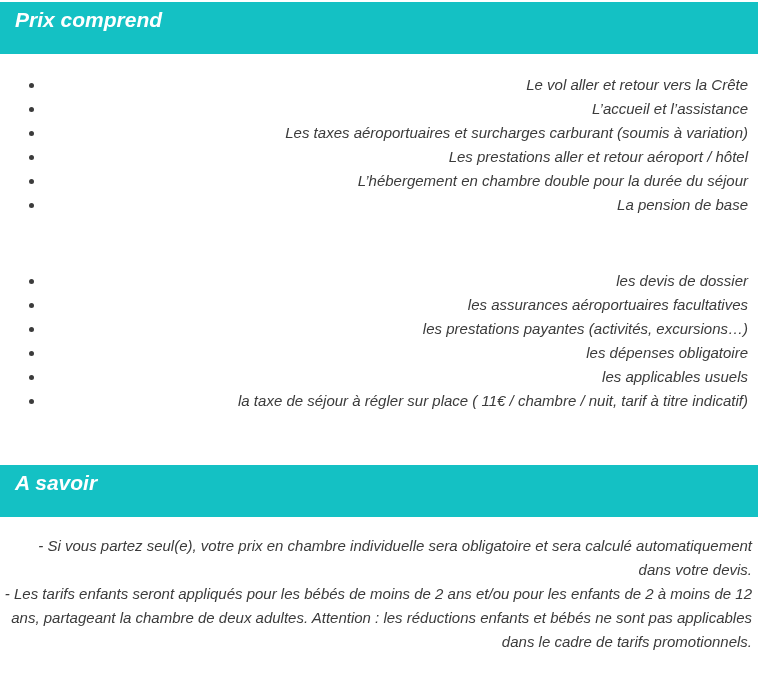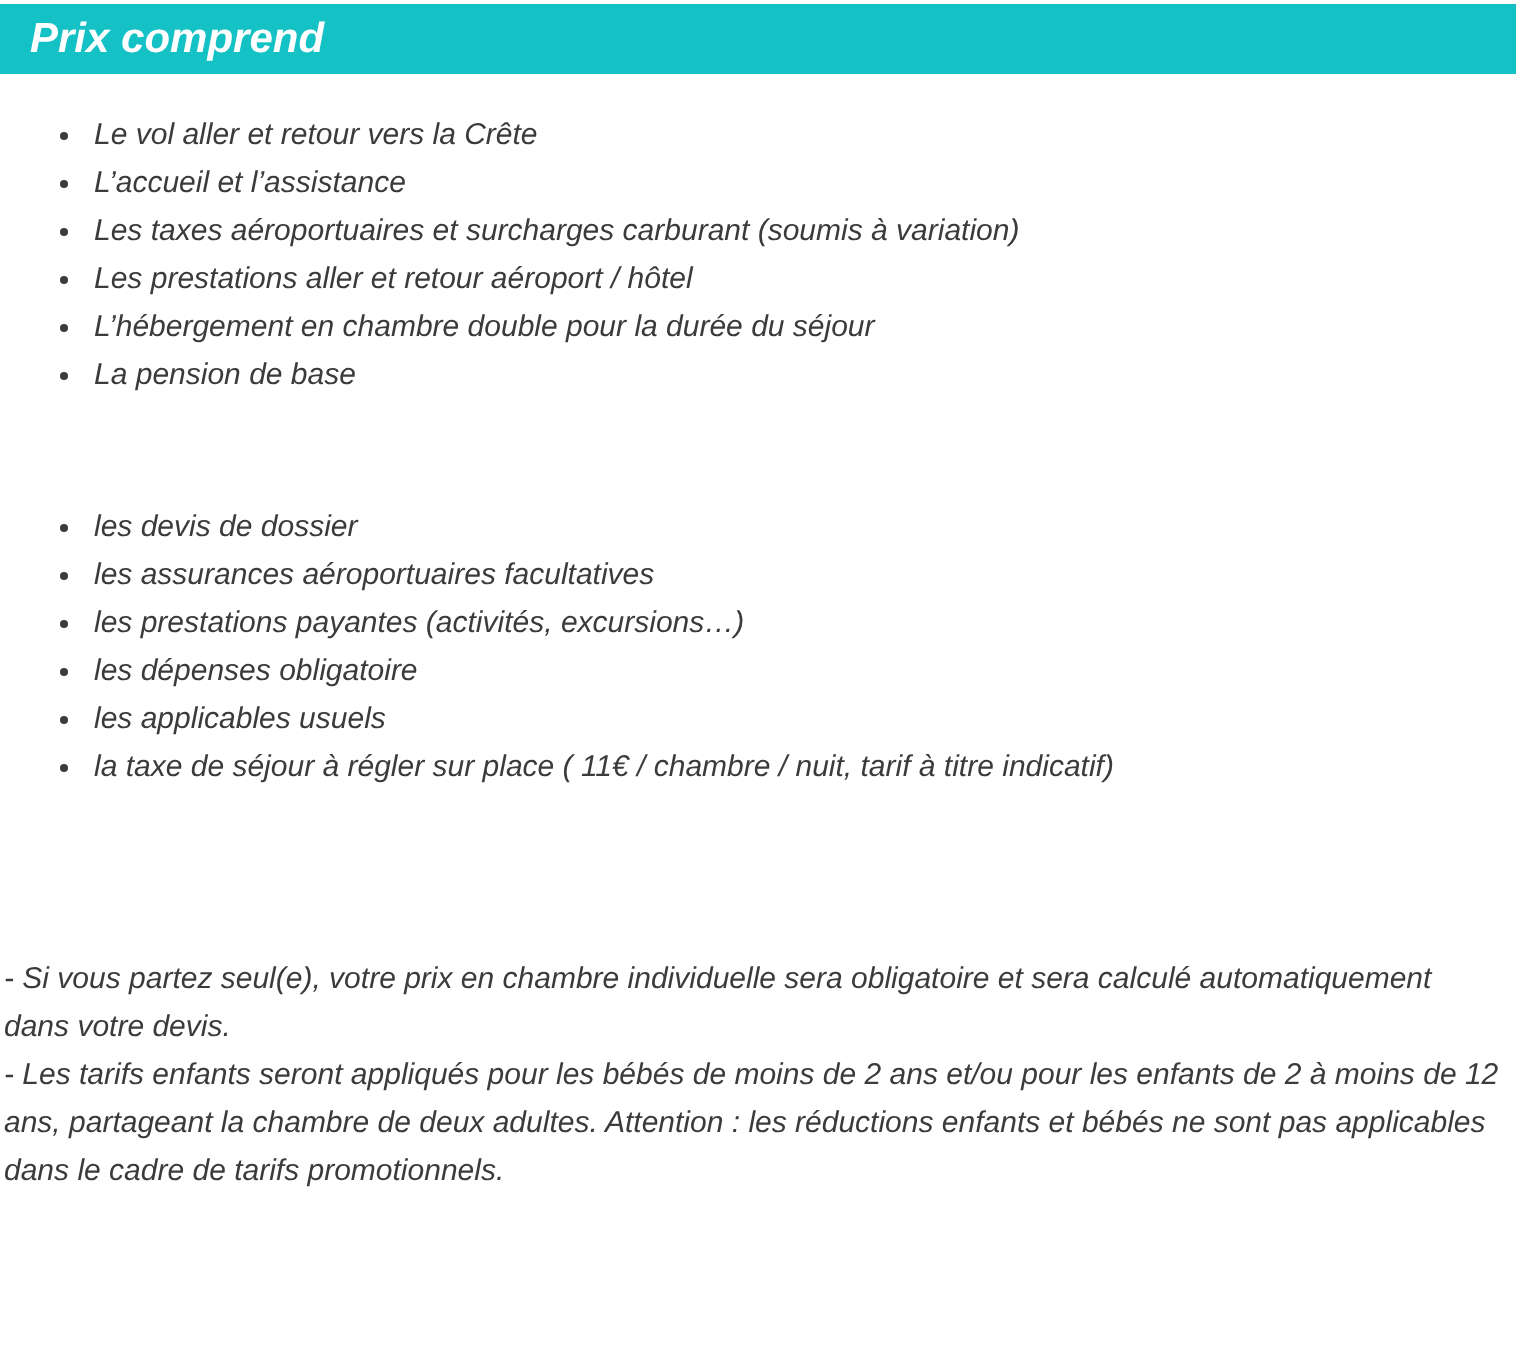--- a/index.html
+++ b/index.html
@@ -16,51 +16,53 @@
   }
   .page {
     width: 758px;
   }
   .section-header {
     background: var(--accent, #14c1c4);
     color: #ffffff;
     font-style: italic;
     font-weight: bold;
     font-size: 21px;
-    height: 35px;
+    height: 52px;
     line-height: 35px;
     padding: 0 0 0 15px;
     box-sizing: border-box;
     margin-top: 2px;
   }
   .bullet-list {
     margin: 19px 0 0 0;
     padding: 0 10px 0 45px;
     font-style: italic;
     font-size: 15px;
     line-height: 24px;
     color: #3b3b3b;
     list-style-type: disc;
+    text-align: right;
   }
   .bullet-list li {
     margin: 0;
     padding-left: 2px;
   }
   .section-block {
     margin-bottom: 52px;
   }
   .section-block.last {
     margin-bottom: 0;
   }
   .note-block {
-    padding: 30px 6px 0 2px;
+    padding: 17px 6px 0 2px;
     font-style: italic;
     font-size: 15px;
     line-height: 24px;
     color: #3b3b3b;
+    text-align: right;
   }
   .note-paragraph {
     margin: 0;
   }
 </style>
 </head>
 <body>
 
 <div class="page">
 
@@ -81,19 +83,20 @@
       <li>les devis de dossier</li>
       <li>les assurances aéroportuaires facultatives</li>
       <li>les prestations payantes (activités, excursions…)</li>
       <li>les dépenses obligatoire</li>
       <li>les applicables usuels</li>
       <li>la taxe de séjour à régler sur place ( 11€ / chambre / nuit, tarif à titre indicatif)</li>
     </ul>
   </div>
 
   <div class="section-block last">
+    <div class="section-header">A savoir</div>
     <div class="note-block">
       <p class="note-paragraph">- Si vous partez seul(e), votre prix en chambre individuelle sera obligatoire et sera calculé automatiquement dans votre devis.</p>
       <p class="note-paragraph">- Les tarifs enfants seront appliqués pour les bébés de moins de 2 ans et/ou pour les enfants de 2 à moins de 12 ans, partageant la chambre de deux adultes. Attention : les réductions enfants et bébés ne sont pas applicables dans le cadre de tarifs promotionnels.</p>
     </div>
   </div>
 
 </div>
 
 </body></html>

